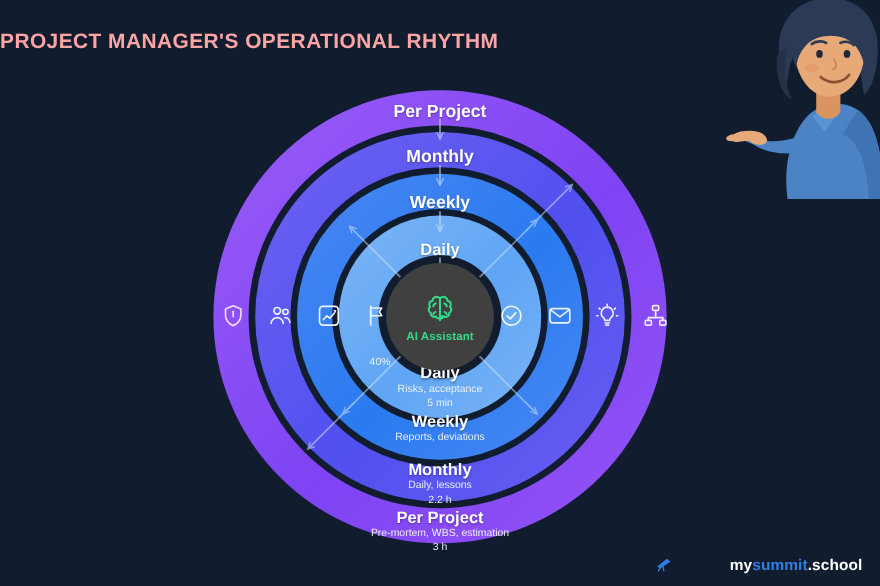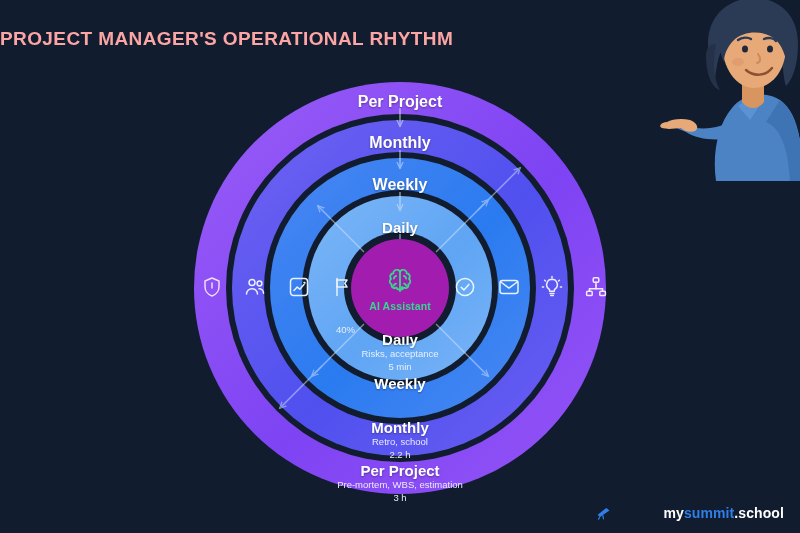--- a/index.html
+++ b/index.html
@@ -69,21 +69,21 @@
   .rb-1 { top:375px; }
   .rb-2 { top:419px; }
   .rb-3 { top:462px; }
 
   
   .hub {
     position:absolute;
     left:351px; top:239px;
     width:98px; height:98px;
     border-radius:50%;
-    background:#a21caf;
+    background:#404040;
     display:flex; flex-direction:column;
     align-items:center; justify-content:center;
     z-index:5;
   }
   .hub-icon { width:34px; height:34px; margin-bottom:2px; }
   .hub-label {
     color:#35d98a;
     font-size:10.5px;
     font-weight:bold;
     letter-spacing:.1px;
@@ -278,25 +278,26 @@
 </div>
 
 <div class="ring-block rb-0">
   <div class="rb-title">Daily</div>
   <div class="rb-desc">Risks, acceptance</div>
   <div class="rb-time">5 min</div>
 </div>
 
 <div class="ring-block rb-1">
   <div class="rb-title">Weekly</div>
+  <div class="rb-desc">Reports, deviations</div>
 </div>
 
 <div class="ring-block rb-2">
   <div class="rb-title">Monthly</div>
-  <div class="rb-desc">Retro, school</div>
+  <div class="rb-desc">Daily, lessons</div>
   <div class="rb-time">2.2 h</div>
 </div>
 
 <div class="ring-block rb-3">
   <div class="rb-title">Per Project</div>
   <div class="rb-desc">Pre-mortem, WBS, estimation</div>
   <div class="rb-time">3 h</div>
 </div>
 
 <div class="character">

